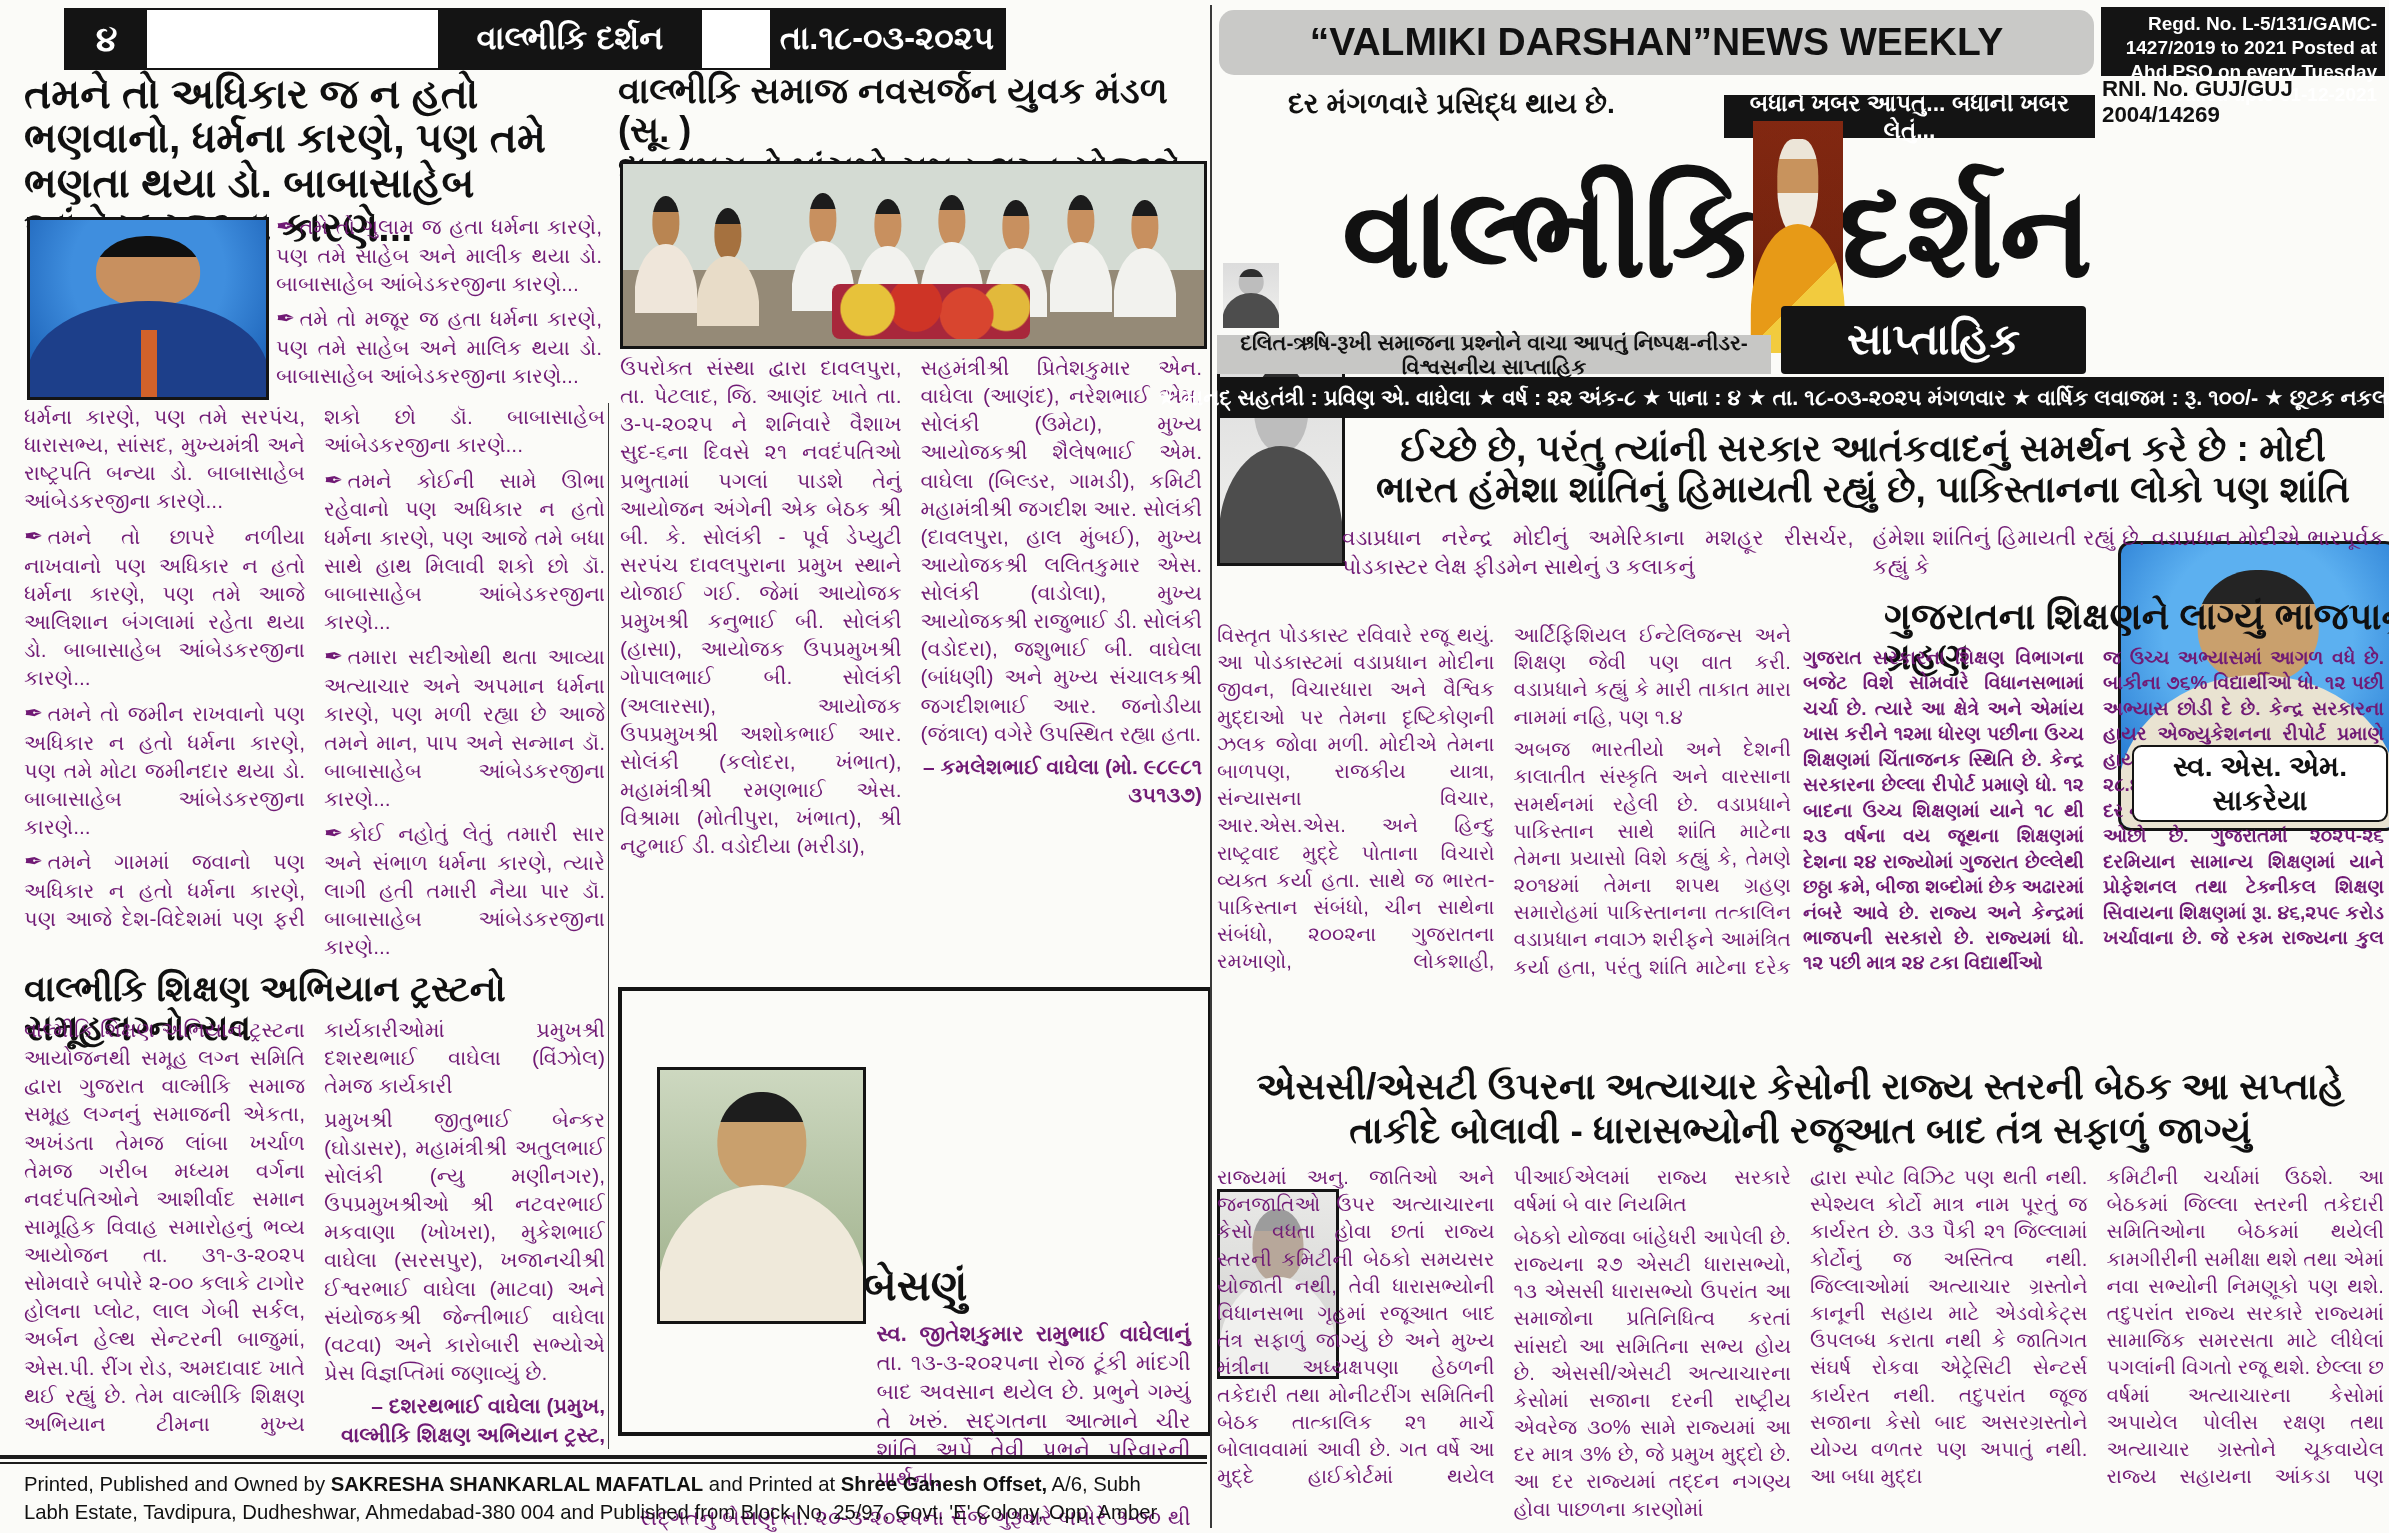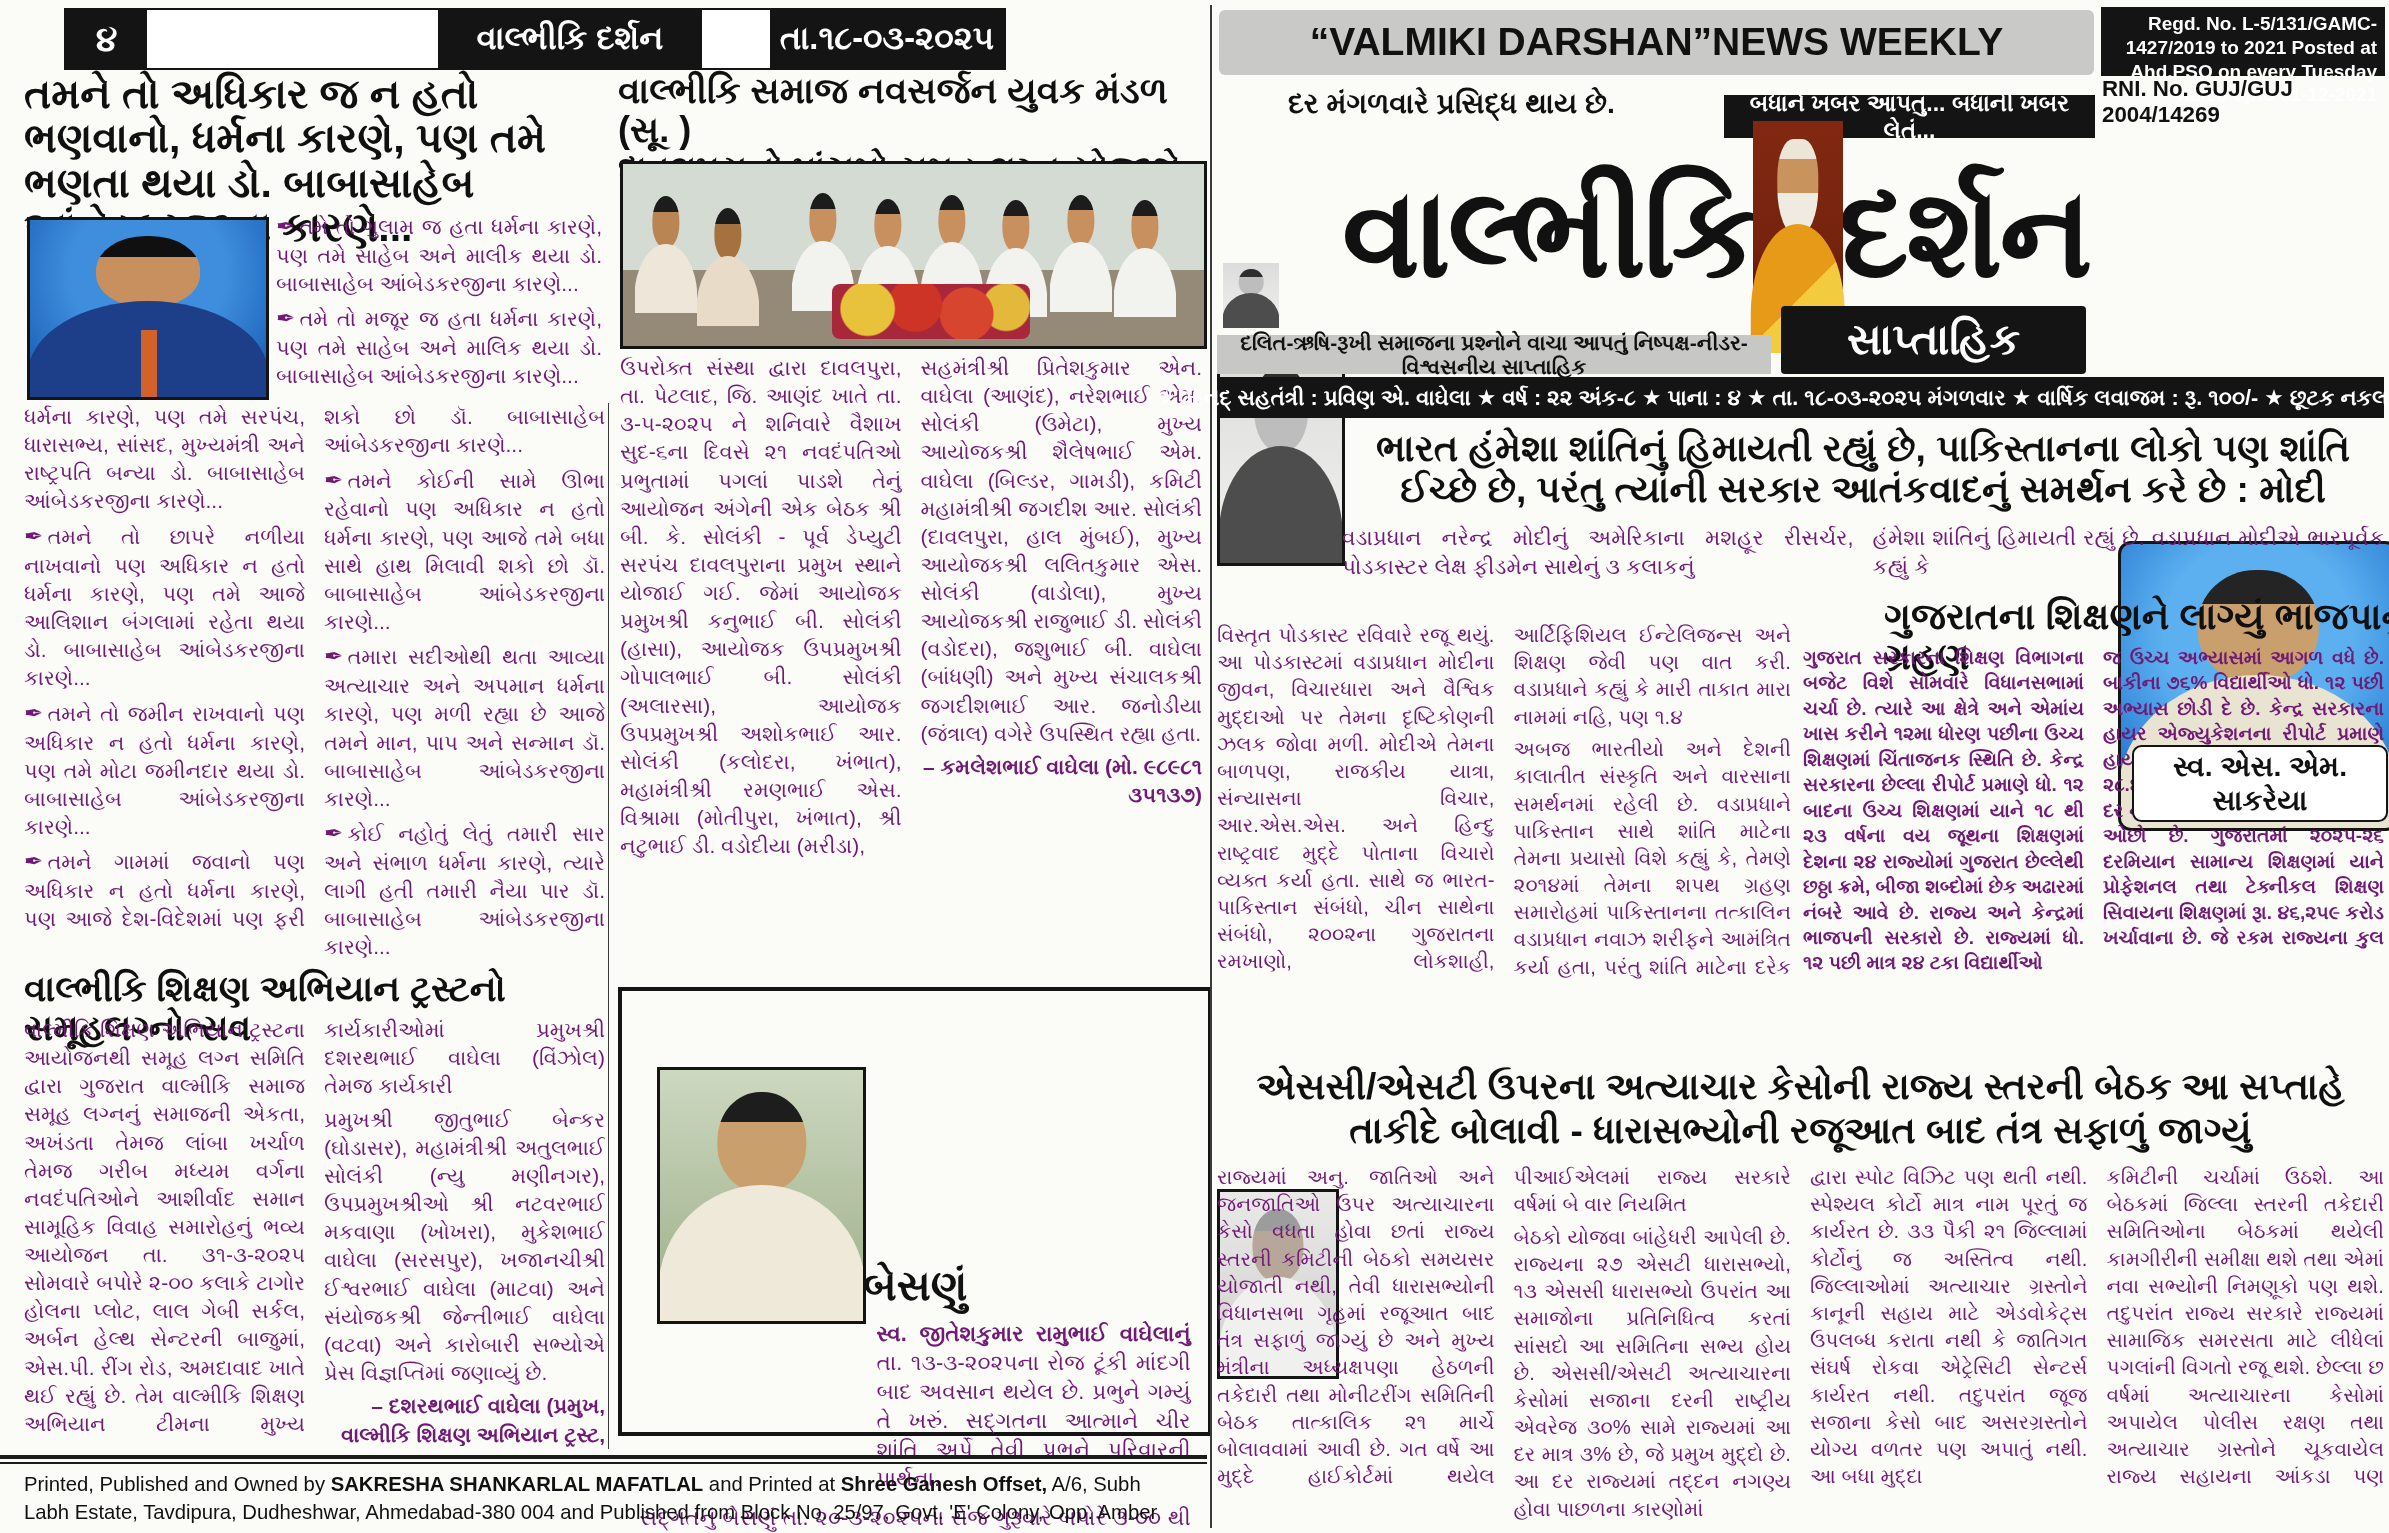--- a/index.html
+++ b/index.html
@@ -63,21 +63,21 @@
                radial-gradient(circle at 68% 55%,#d8452f 0 19%,transparent 20%),
                radial-gradient(circle at 88% 42%,#e2b93b 0 13%,transparent 14%),
                #a8273b;}
 
   .vline{background:#3a3a3a;}
   .rule-double{border-top:4.1px solid #1c1c1c;border-bottom:2px solid #1c1c1c;height:3.4px;background:#fbfbf8;}
 
   .besnu-box{border:4.1px solid #141414;padding:13.5px 17.6px;}
   .besnu-title{font-size:42px;font-weight:bold;text-align:center;margin:0 0 9.5px 0;}
 
-  .weekly-box{background:#c9c9c7;border-radius:6px;display:flex;align-items:center;justify-content:center;font-size:39px;}
+  .weekly-box{background:#c9c9c7;border-radius:15px;display:flex;align-items:center;justify-content:center;font-size:39px;}
   .regd-box{font-size:19px;font-weight:bold;line-height:1.25;text-align:right;padding:5.4px 8.1px;}
   .infobar{display:flex;align-items:center;justify-content:center;font-size:21.7px;font-weight:bold;white-space:nowrap;}
   .mast-title{display:flex;align-items:center;justify-content:center;font-weight:bold;font-size:125px;letter-spacing:-2.7px;line-height:1;}
   .saptahik{border-radius:4px;display:flex;align-items:center;justify-content:center;font-size:43px;font-weight:bold;}
   .caption-pill{position:absolute;left:4%;bottom:2%;width:92%;background:#fff;border:2.7px solid #141414;border-radius:9.5px;
     text-align:center;font-weight:bold;font-size:28.4px;padding:2.7px 0;z-index:3;}
 </style>
 </head>
 <body>
 
@@ -180,22 +180,22 @@
   <div class="abs blackbox saptahik" style="left:1781px;top:306px;width:305px;height:68px;">સાપ્તાહિક</div>
 
   <div class="abs person photo-sakarecha frame" style="left:2100px;top:70px;width:274px;height:284px;border-radius:13px;margin-left:18px;">
     <div class="caption-pill">સ્વ. એસ. એમ. સાકરેયા</div>
   </div>
 
   <div class="abs blackbox infobar" style="left:1217px;top:377px;width:1167px;height:41px;">★ માનદ્ સહતંત્રી : પ્રવિણ એ. વાઘેલા ★ વર્ષ : ૨૨  અંક-૮ ★ પાના : ૪ ★ તા. ૧૮-૦૩-૨૦૨૫ મંગળવાર ★ વાર્ષિક લવાજમ : રૂ. ૧૦૦/- ★ છૂટક નકલ : રૂ. ૨</div>
 
   <div class="abs person photo-modi frame" style="left:1217px;top:428px;width:116px;height:184px;"></div>
   <div class="abs hl center" style="left:1342px;top:428px;width:1042px;font-size:37px;line-height:1.12;">
+    <div>ઈચ્છે છે, પરંતુ ત્યાંની સરકાર આતંકવાદનું સમર્થન કરે છે : મોદી</div>
     <div>ભારત હંમેશા શાંતિનું હિમાયતી રહ્યું છે, પાકિસ્તાનના લોકો પણ શાંતિ</div>
-    <div>ઈચ્છે છે, પરંતુ ત્યાંની સરકાર આતંકવાદનું સમર્થન કરે છે : મોદી</div>
   </div>
   <div class="abs np just cols2 clip" style="left:1342px;top:523px;width:1042px;height:92px;font-size:21.7px;">
     <p>વડાપ્રધાન નરેન્દ્ર મોદીનું અમેરિકાના મશહૂર રીસર્ચર, પોડકાસ્ટર લેક્ષ ફીડમેન સાથેનું ૩ કલાકનું</p>
     <p>હંમેશા શાંતિનું હિમાયતી રહ્યું છે. વડાપ્રધાન મોદીએ ભારપૂર્વક કહ્યું કે</p>
 
   </div>
   <div class="abs np just cols2 clip" style="left:1217px;top:622px;width:574px;height:364px;font-size:20.3px;">
     <p>વિસ્તૃત પોડકાસ્ટ રવિવારે રજૂ થયું. આ પોડકાસ્ટમાં વડાપ્રધાન મોદીના જીવન, વિચારધારા અને વૈશ્વિક મુદ્દાઓ પર તેમના દૃષ્ટિકોણની ઝલક જોવા મળી. મોદીએ તેમના બાળપણ, રાજકીય યાત્રા, સંન્યાસના વિચાર, આર.એસ.એસ. અને હિન્દુ રાષ્ટ્રવાદ મુદ્દે પોતાના વિચારો વ્યક્ત કર્યા હતા. સાથે જ ભારત-પાકિસ્તાન સંબંધો, ચીન સાથેના સંબંધો, ૨૦૦૨ના ગુજરાતના રમખાણો, લોકશાહી, આર્ટિફિશિયલ ઈન્ટેલિજન્સ અને શિક્ષણ જેવી પણ વાત કરી. વડાપ્રધાને કહ્યું કે મારી તાકાત મારા નામમાં નહિ, પણ ૧.૪</p>
     <p>અબજ ભારતીયો અને દેશની કાલાતીત સંસ્કૃતિ અને વારસાના સમર્થનમાં રહેલી છે. વડાપ્રધાને પાકિસ્તાન સાથે શાંતિ માટેના તેમના પ્રયાસો વિશે કહ્યું કે, તેમણે ૨૦૧૪માં તેમના શપથ ગ્રહણ સમારોહમાં પાકિસ્તાનના તત્કાલિન વડાપ્રધાન નવાઝ શરીફને આમંત્રિત કર્યા હતા, પરંતુ શાંતિ માટેના દરેક ઉમદા પ્રયાસના બદલામાં આપણને દુશ્મનાવટ અને વિશ્વાસઘાતના સામનો કરવો પડ્યો છે. પાકિસ્તાનના લોકો પણ શાંતિ ઈચ્છે છે, પરંતુ તેમની સરકાર આતંકવાદનું સમર્થન કરે છે. ભારત</p>
   </div>

